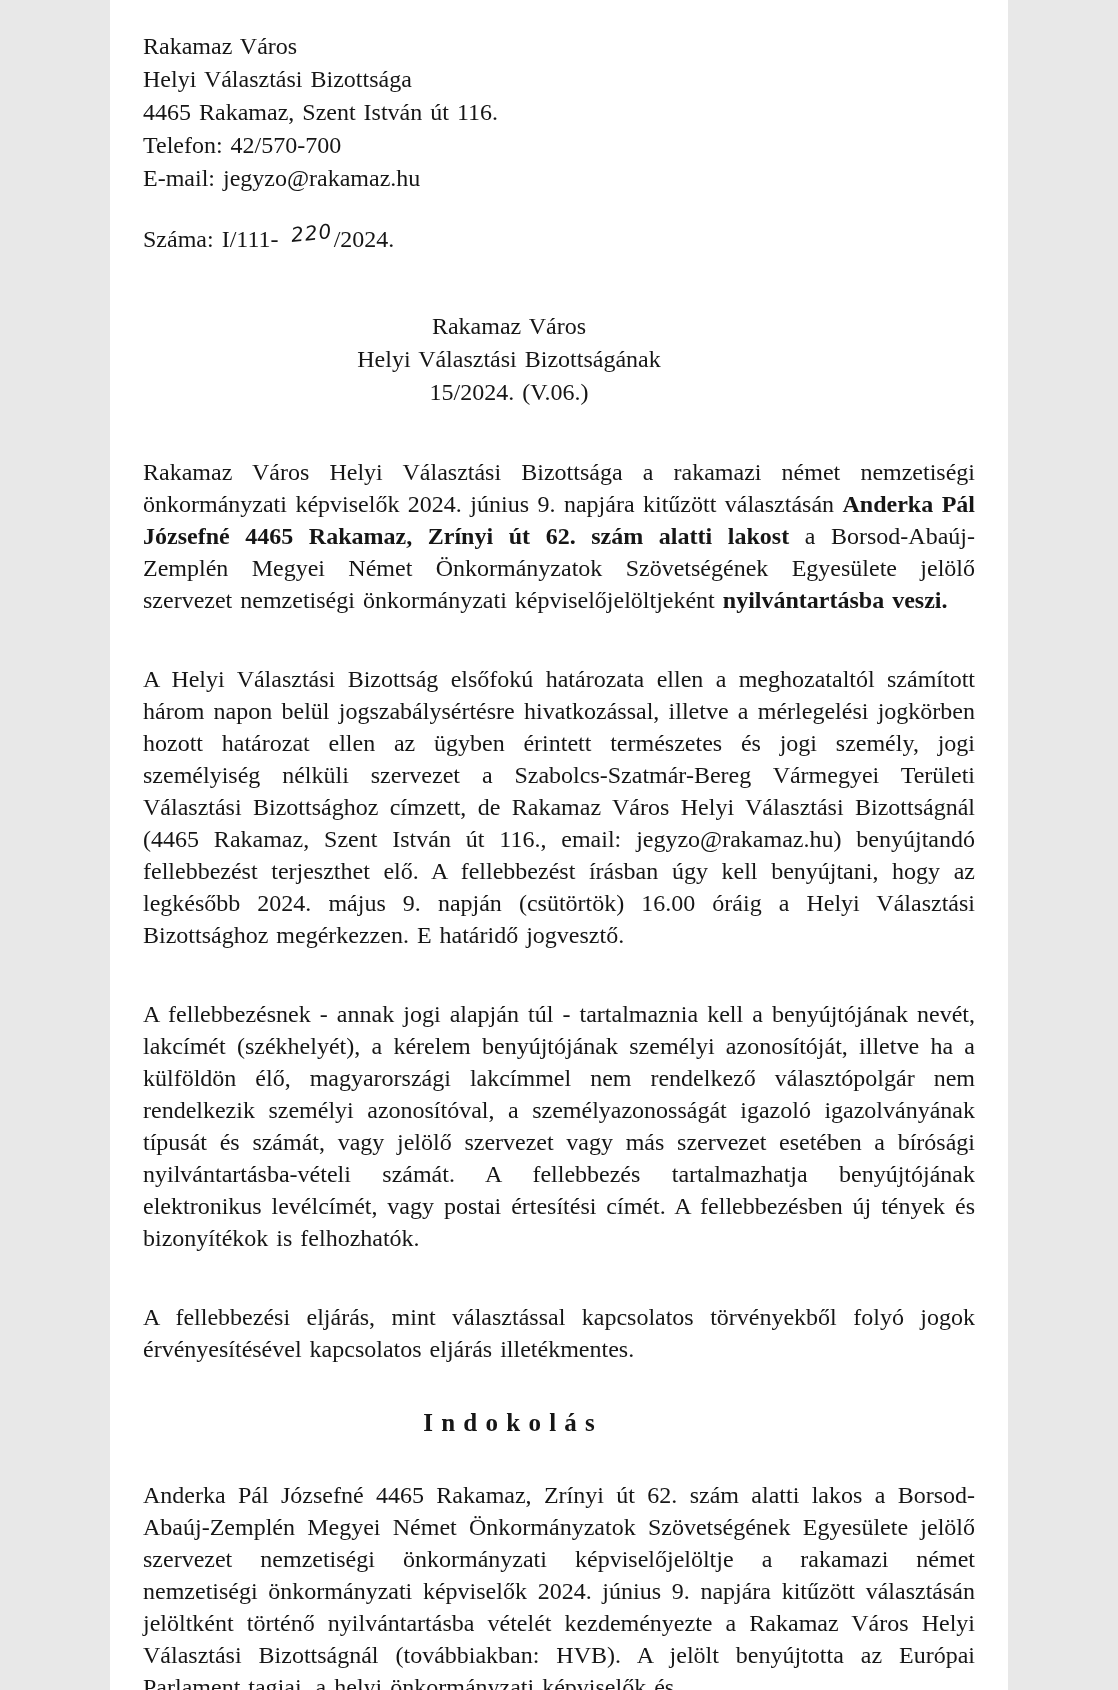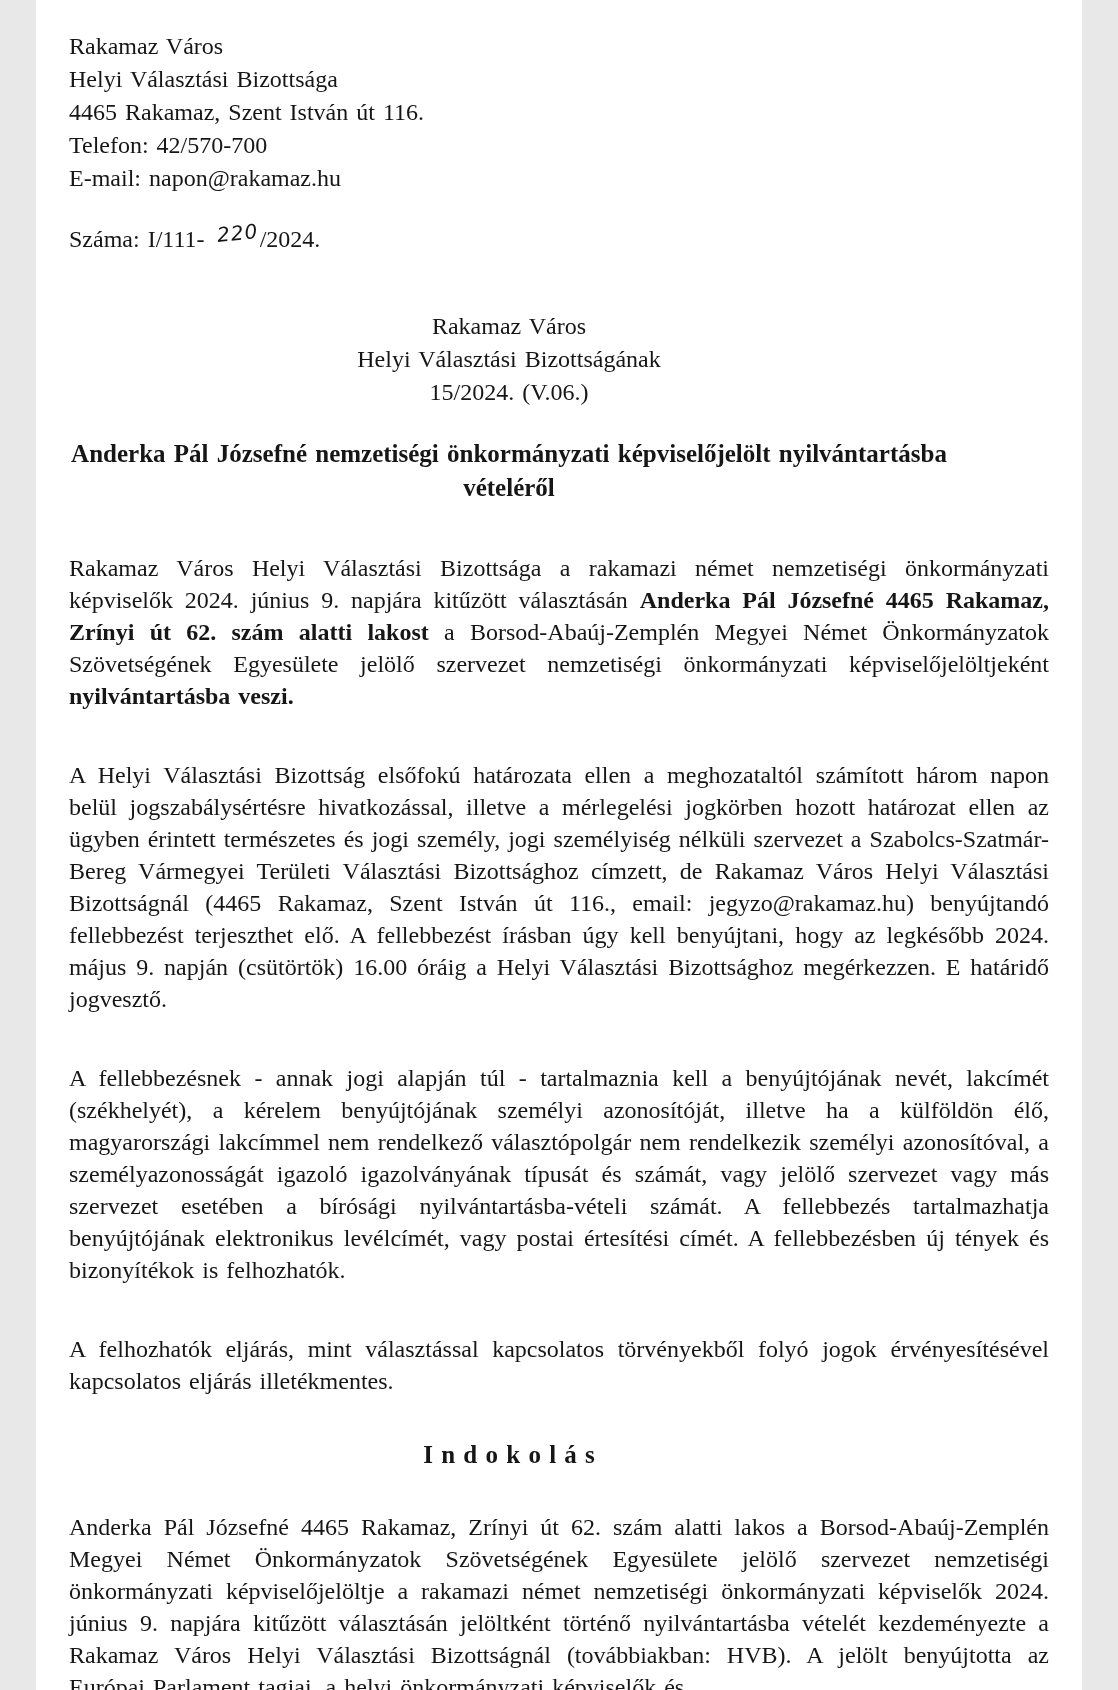--- a/index.html
+++ b/index.html
@@ -2,21 +2,21 @@
 <html lang="hu"><head>
 <meta charset="utf-8">
 <style>
   html, body {
     margin: 0;
     padding: 0;
     background: #e8e8e8;
   }
   .page {
     position: relative;
-    width: 1046px;
+    width: 898px;
     height: 1690px;
     margin: 0 auto;
     background: #ffffff;
     color: #161616;
     font-family: "Liberation Serif", serif;
     font-size: 24px;
     line-height: 32px;
     word-spacing: 2px;
     box-sizing: border-box;
     padding: 30px 33px 0 33px;
@@ -67,40 +67,39 @@
 </head>
 <body>
 
 <div class="page">
 
   <div class="sender">
     <div>Rakamaz Város</div>
     <div>Helyi Választási Bizottsága</div>
     <div>4465 Rakamaz, Szent István út 116.</div>
     <div>Telefon: 42/570-700</div>
-    <div>E-mail: napon@rakamaz.hu</div>
+    <div>E-mail: jegyzo@rakamaz.hu</div>
   </div>
 
   <div class="ref">
     <span>Száma: I/111-</span><span class="handwritten">220</span><span>/2024.</span>
   </div>
 
   <div class="title-block">
     <div>Rakamaz Város</div>
     <div>Helyi Választási Bizottságának</div>
     <div>15/2024. (V.06.)</div>
   </div>
 
-  <div class="subject">Anderka Pál Józsefné nemzetiségi önkormányzati képviselőjelölt nyilvántartásba vételéről</div>
 
   <p class="para"><span>Rakamaz Város Helyi Választási Bizottsága a rakamazi német nemzetiségi önkormányzati képviselők 2024. június 9. napjára kitűzött választásán </span><b>Anderka Pál Józsefné 4465 Rakamaz, Zrínyi út 62. szám alatti lakost</b><span> a Borsod-Abaúj-Zemplén Megyei Német Önkormányzatok Szövetségének Egyesülete jelölő szervezet nemzetiségi önkormányzati képviselőjelöltjeként </span><b>nyilvántartásba veszi.</b></p>
 
   <p class="para">A Helyi Választási Bizottság elsőfokú határozata ellen a meghozataltól számított három napon belül jogszabálysértésre hivatkozással, illetve a mérlegelési jogkörben hozott határozat ellen az ügyben érintett természetes és jogi személy, jogi személyiség nélküli szervezet a Szabolcs-Szatmár-Bereg Vármegyei Területi Választási Bizottsághoz címzett, de Rakamaz Város Helyi Választási Bizottságnál (4465 Rakamaz, Szent István út 116., email: jegyzo@rakamaz.hu) benyújtandó fellebbezést terjeszthet elő. A fellebbezést írásban úgy kell benyújtani, hogy az legkésőbb 2024. május 9. napján (csütörtök) 16.00 óráig a Helyi Választási Bizottsághoz megérkezzen. E határidő jogvesztő.</p>
 
   <p class="para">A fellebbezésnek - annak jogi alapján túl - tartalmaznia kell a benyújtójának nevét, lakcímét (székhelyét), a kérelem benyújtójának személyi azonosítóját, illetve ha a külföldön élő, magyarországi lakcímmel nem rendelkező választópolgár nem rendelkezik személyi azonosítóval, a személyazonosságát igazoló igazolványának típusát és számát, vagy jelölő szervezet vagy más szervezet esetében a bírósági nyilvántartásba-vételi számát. A fellebbezés tartalmazhatja benyújtójának elektronikus levélcímét, vagy postai értesítési címét. A fellebbezésben új tények és bizonyítékok is felhozhatók.</p>
 
-  <p class="para">A felhozhatók eljárás, mint választással kapcsolatos törvényekből folyó jogok érvényesítésével kapcsolatos eljárás illetékmentes.</p>
+  <p class="para">A fellebbezési eljárás, mint választással kapcsolatos törvényekből folyó jogok érvényesítésével kapcsolatos eljárás illetékmentes.</p>
 
   <div class="section-heading">I n d o k o l á s</div>
 
   <p class="para last">Anderka Pál Józsefné 4465 Rakamaz, Zrínyi út 62. szám alatti lakos a Borsod-Abaúj-Zemplén Megyei Német Önkormányzatok Szövetségének Egyesülete jelölő szervezet nemzetiségi önkormányzati képviselőjelöltje a rakamazi német nemzetiségi önkormányzati képviselők 2024. június 9. napjára kitűzött választásán jelöltként történő nyilvántartásba vételét kezdeményezte a Rakamaz Város Helyi Választási Bizottságnál (továbbiakban: HVB). A jelölt benyújtotta az Európai Parlament tagjai, a helyi önkormányzati képviselők és</p>
 
 </div>
 
 </body></html>

